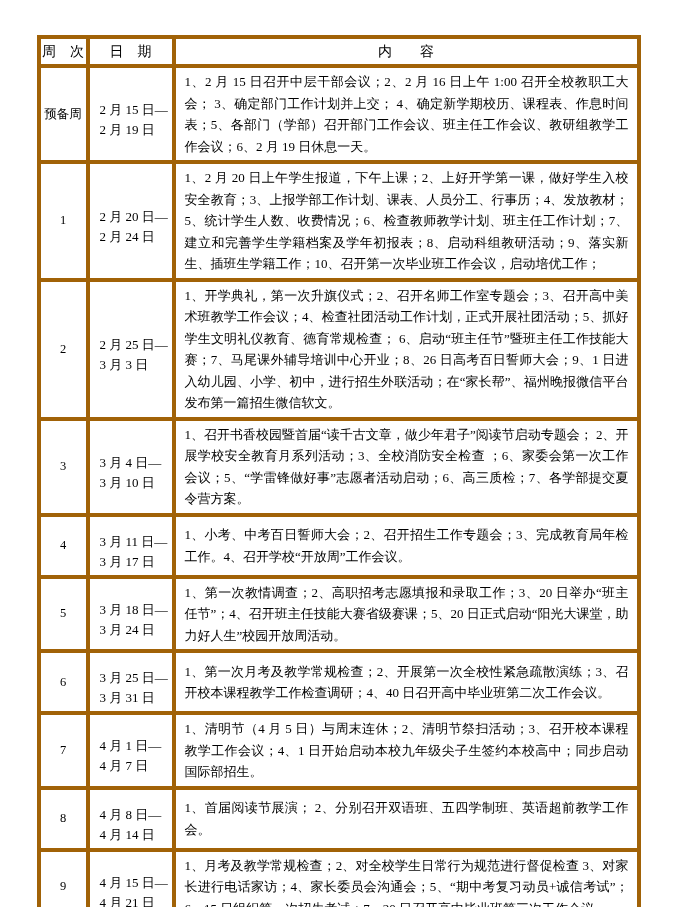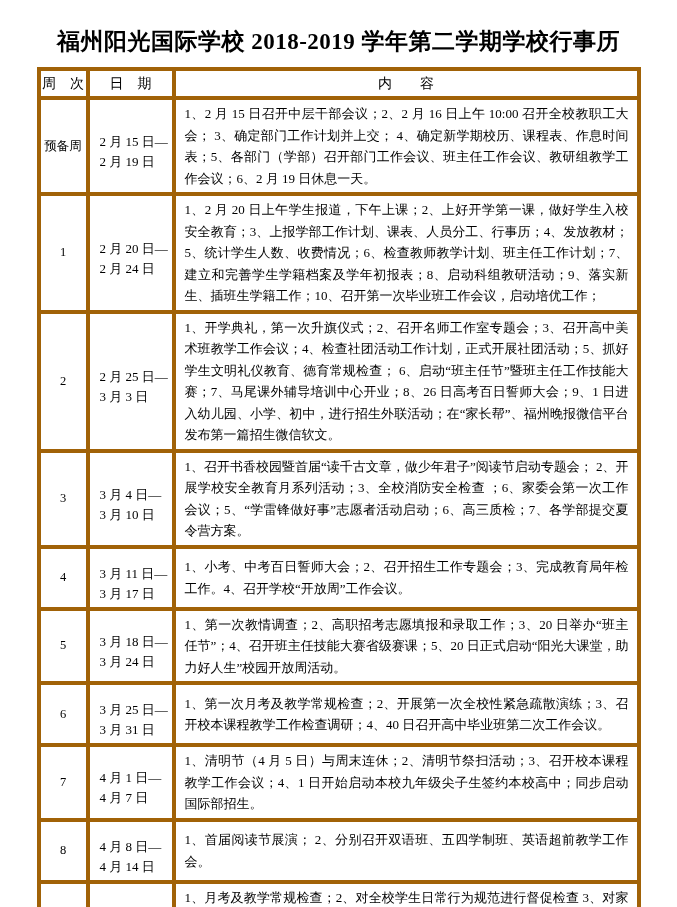--- a/index.html
+++ b/index.html
@@ -72,41 +72,40 @@
     line-height: 21.5px;
     text-align: justify;
     padding: 3px 8px 3px 9px;
   }
 </style>
 </head>
 <body>
 
 <div class="page">
 
-  <h1 class="title">福州阳光国际学校 2018-2019 学年第二学期学校行事历</h1>
 
   <table class="calendar">
     <colgroup>
       <col class="c-week">
       <col class="c-date">
       <col class="c-content">
     </colgroup>
     <thead>
       <tr>
         <th>周　次</th>
         <th>日　期</th>
         <th>内　　容</th>
       </tr>
     </thead>
     <tbody>
       <tr>
         <td class="week">预备周</td>
         <td class="date">2 月 15 日—
 2 月 19 日</td>
-        <td class="content">1、2 月 15 日召开中层干部会议；2、2 月 16 日上午 10:00 召开全校教职工大会； 3、确定部门工作计划并上交； 4、确定新学期校历、课程表、作息时间表；5、各部门（学部）召开部门工作会议、班主任工作会议、教研组教学工作会议；6、2 月 19 日休息一天。</td>
+        <td class="content">1、2 月 15 日召开中层干部会议；2、2 月 16 日上午 1:00 召开全校教职工大会； 3、确定部门工作计划并上交； 4、确定新学期校历、课程表、作息时间表；5、各部门（学部）召开部门工作会议、班主任工作会议、教研组教学工作会议；6、2 月 19 日休息一天。</td>
       </tr>
       <tr>
         <td class="week">1</td>
         <td class="date">2 月 20 日—
 2 月 24 日</td>
         <td class="content">1、2 月 20 日上午学生报道，下午上课；2、上好开学第一课，做好学生入校安全教育；3、上报学部工作计划、课表、人员分工、行事历；4、发放教材；5、统计学生人数、收费情况；6、检查教师教学计划、班主任工作计划；7、建立和完善学生学籍档案及学年初报表；8、启动科组教研活动；9、落实新生、插班生学籍工作；10、召开第一次毕业班工作会议，启动培优工作；</td>
       </tr>
       <tr>
         <td class="week">2</td>
         <td class="date">2 月 25 日—

